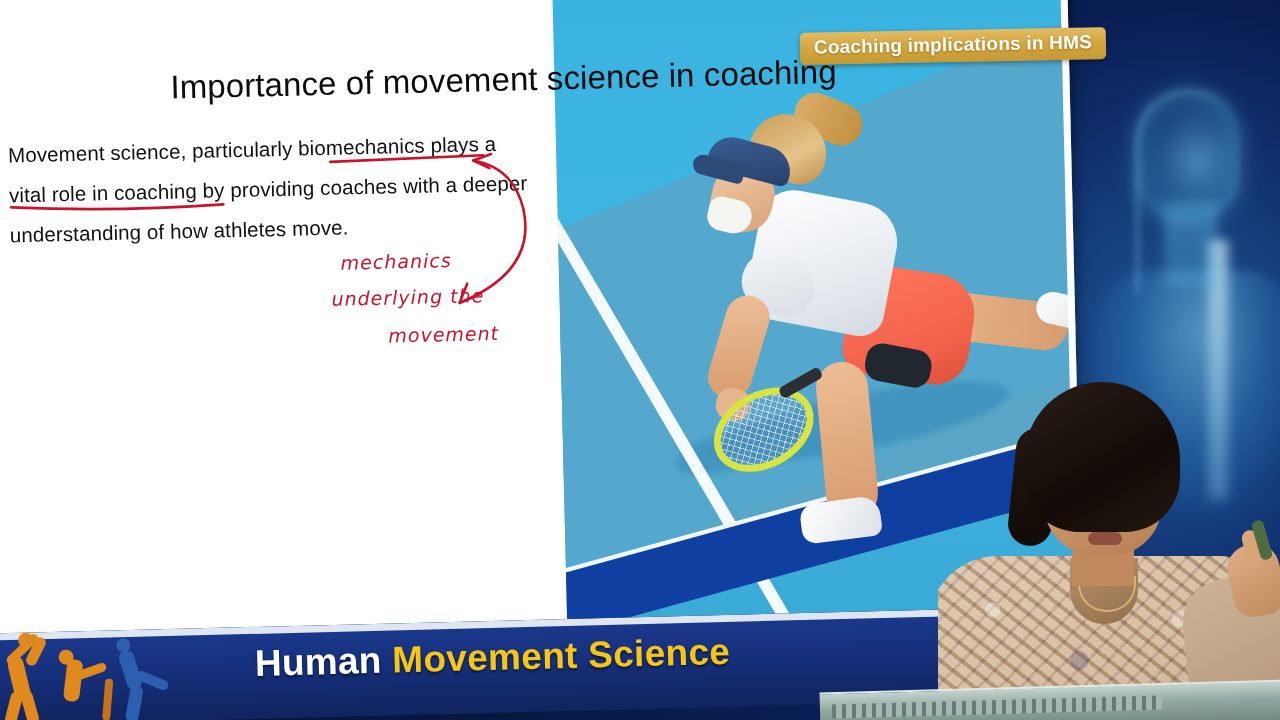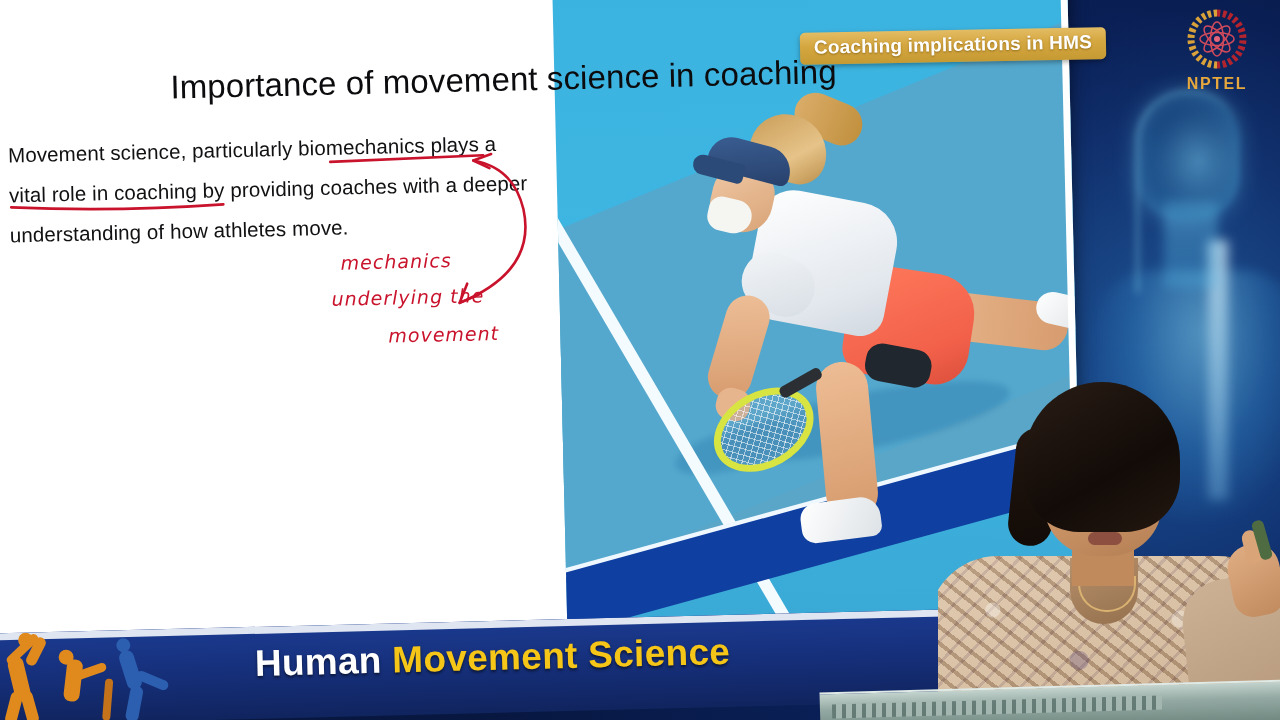--- a/index.html
+++ b/index.html
@@ -268,36 +268,20 @@
       <div class="hand h1">mechanics</div>
       <div class="hand h2">underlying the</div>
       <div class="hand h3">movement</div>
 
       <div class="slide-inner-border"></div>
     </div>
   </div>
 
   <div class="badge">Coaching implications in HMS</div>
 
-  <div class="nptel">
-    <svg width="110" height="62" viewBox="0 0 110 62">
-      <g transform="translate(55,31)">
-        <path d="M0,-26 A26,26 0 0,0 0,26" fill="none" stroke="#d9a13a" stroke-width="7" stroke-dasharray="3.4 2.6"></path>
-        <path d="M0,-26 A26,26 0 0,1 0,26" fill="none" stroke="#b4242f" stroke-width="7" stroke-dasharray="3.4 2.6"></path>
-        <g stroke="#d24b5c" stroke-width="1.5" fill="none">
-          <ellipse rx="17" ry="6.5"></ellipse>
-          <ellipse rx="17" ry="6.5" transform="rotate(45)"></ellipse>
-          <ellipse rx="17" ry="6.5" transform="rotate(90)"></ellipse>
-          <ellipse rx="17" ry="6.5" transform="rotate(135)"></ellipse>
-        </g>
-        <circle r="3" fill="#e4647a"></circle>
-      </g>
-    </svg>
-    <div class="nptel-text">NPTEL</div>
-  </div>
 
   <div class="banner">
     <div class="banner-top"></div>
     <div class="figs">
       <div class="fig fo f-b"></div>
         <div class="fig fo f-c"></div>
       <div class="fig fo f-head"></div>
         <div class="fig fo f-a"></div>
       <div class="fig fo f-d"></div>
         <div class="fig fo f-e"></div>

